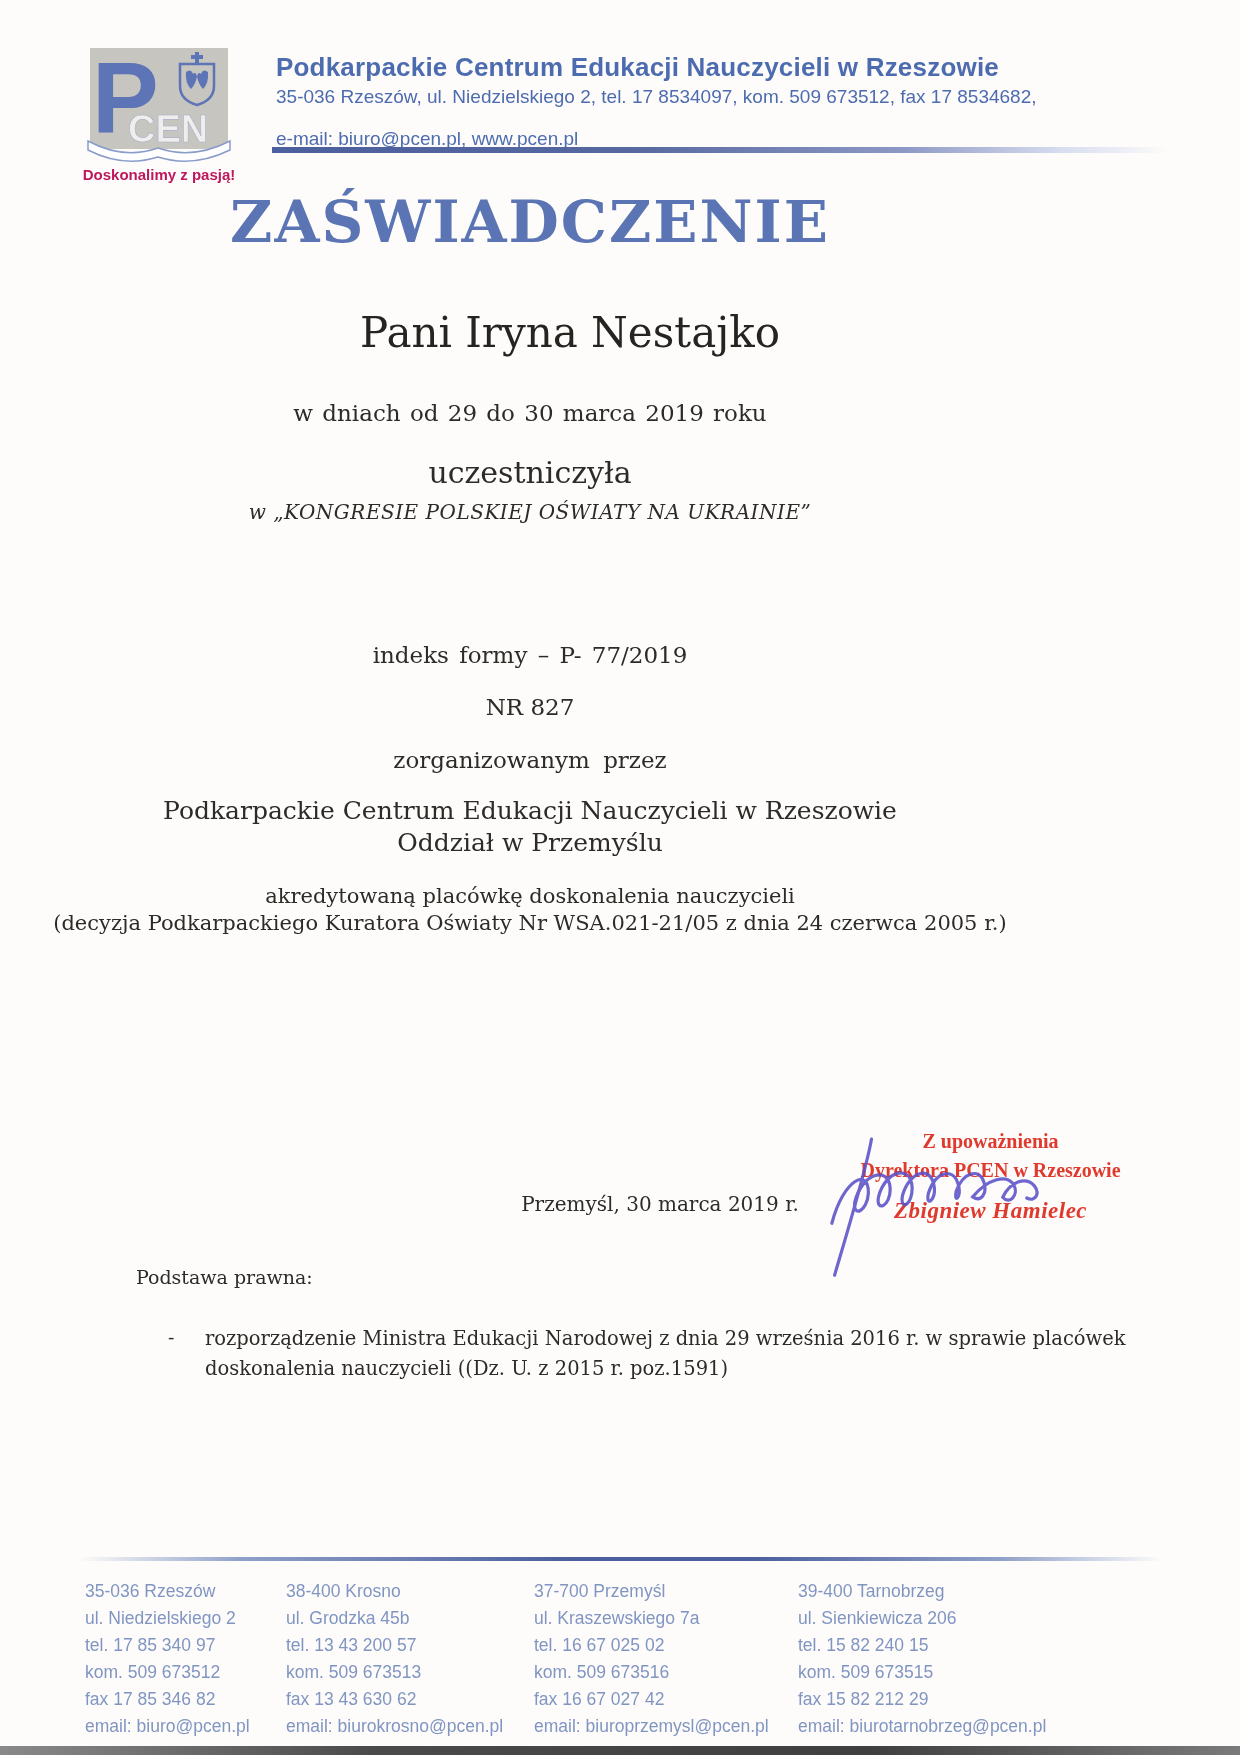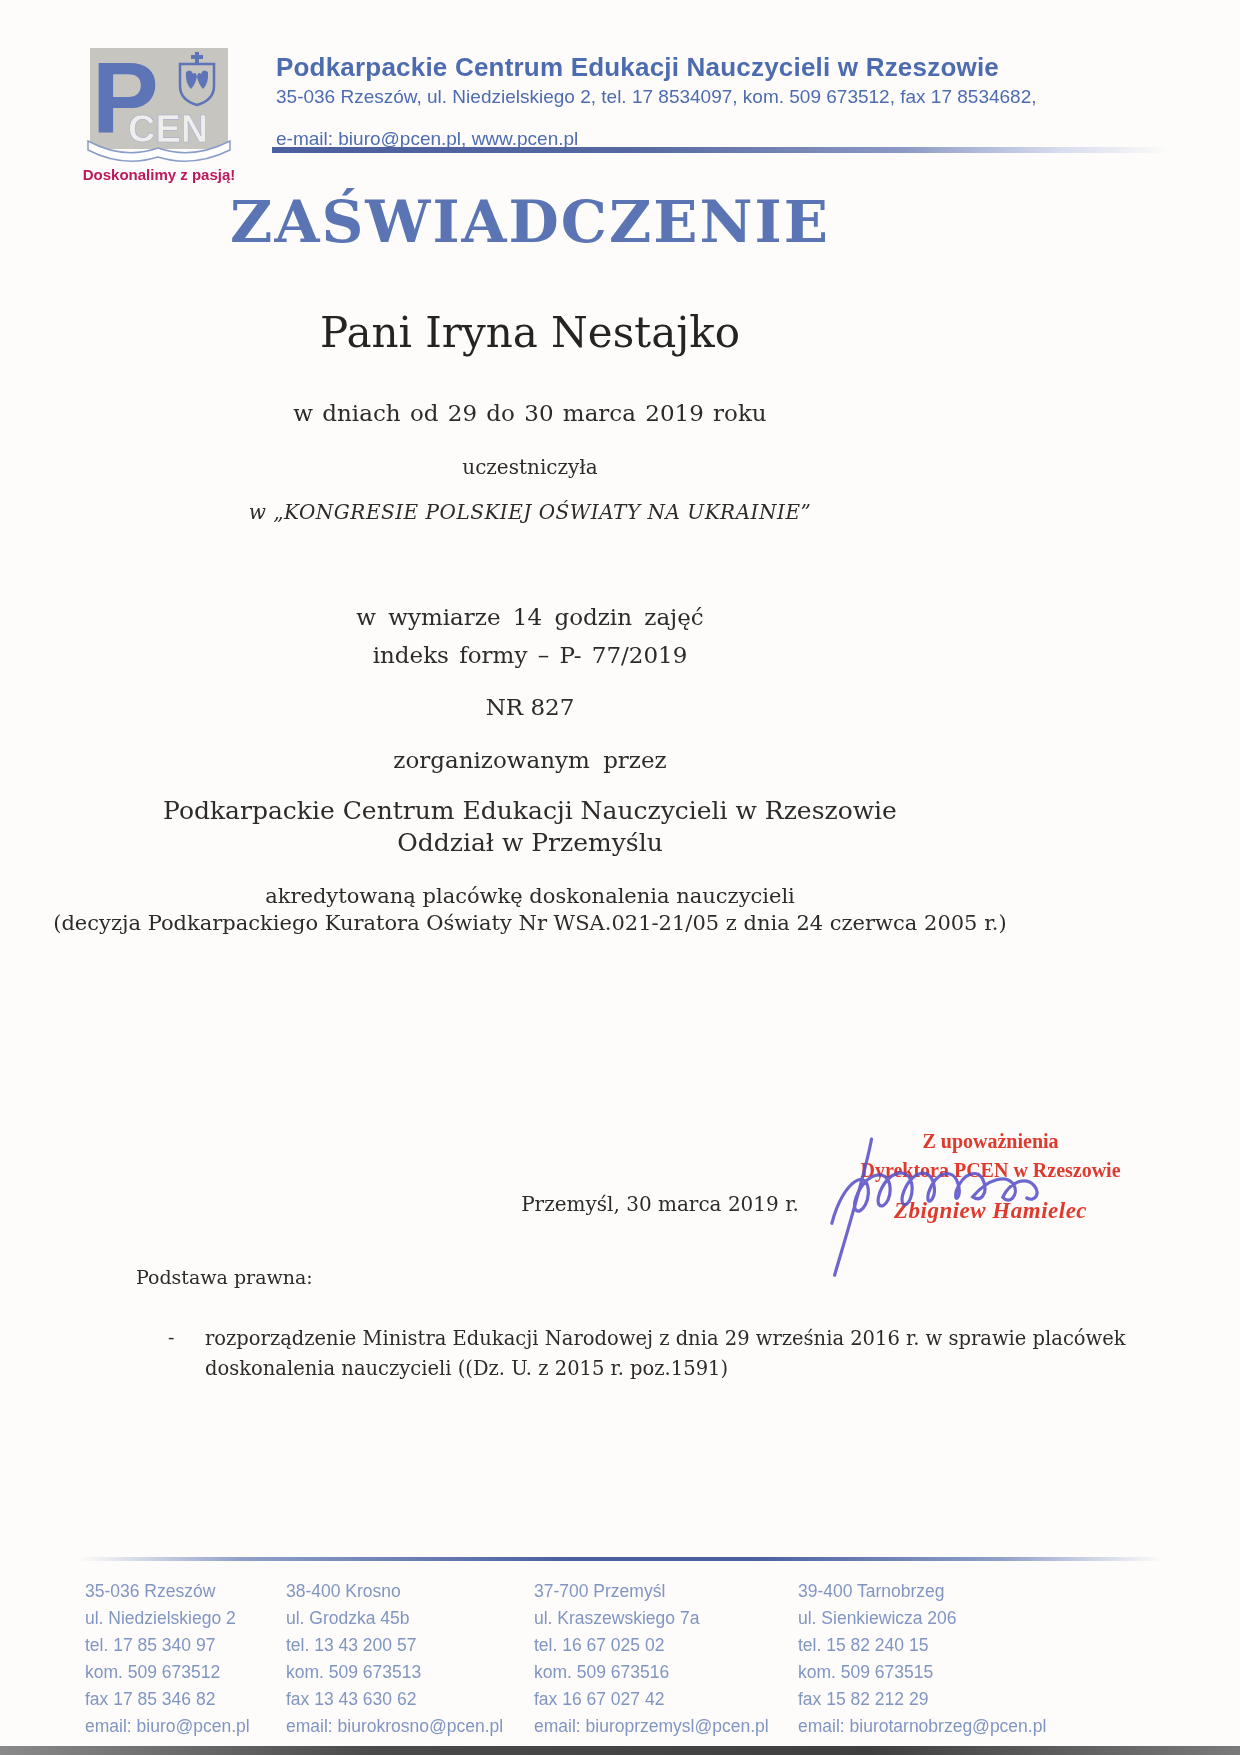--- a/index.html
+++ b/index.html
@@ -23,23 +23,23 @@
   .header-text{left:276px;top:52px;width:900px;color:#4d6cb0;
                font-family:"Liberation Sans", sans-serif;}
   .org-name{font-weight:bold;font-size:26px;letter-spacing:0.2px;}
   .addr-line{font-size:19px;margin-top:3px;}
   .email-line{font-size:19px;margin-top:20px;}
   .header-rule{left:272px;top:147px;width:898px;height:6px;
     background:linear-gradient(to right,#4c5f9e 0%,#56689f 40%,#8b98c4 70%,#d8ddef 88%,rgba(255,255,255,0) 100%);}
 
   
   .title{top:188px;font-size:58px;font-weight:bold;color:#5a74b4;letter-spacing:2px;}
-  .recipient{top:308px;font-size:42px;color:#262320;}
+  .recipient{top:308px;font-size:42px;color:#262320;padding-left:40px;}
   .t-date{top:400px;font-size:23px;word-spacing:2px;}
-  .t-part{top:455px;font-size:20px;}
+  .t-part{top:455px;font-size:30px;}
   .t-event{top:500px;font-size:20px;font-weight:normal;font-style:italic;letter-spacing:0.5px;}
   .t-hours{top:604px;font-size:23px;word-spacing:5px;}
   .t-index{top:642px;font-size:23px;word-spacing:3px;}
   .t-nr{top:694px;font-size:23px;}
   .t-zorg{top:747px;font-size:23px;word-spacing:6px;}
   .t-org1{top:796px;font-size:25px;}
   .t-org2{top:828px;font-size:25px;}
   .t-accr1{top:884px;font-size:21px;}
   .t-accr2{top:911px;font-size:21px;}
 
@@ -94,21 +94,20 @@
     <div class="addr-line">35-036 Rzeszów, ul. Niedzielskiego 2, tel. 17 8534097, kom. 509 673512, fax 17 8534682,</div>
     <div class="email-line">e-mail: biuro@pcen.pl, www.pcen.pl</div>
   </div>
   <div class="abs header-rule"></div>
 
   <div class="cline title">ZAŚWIADCZENIE</div>
   <div class="cline recipient">Pani Iryna Nestajko</div>
   <div class="cline t-date">w dniach od 29 do 30 marca 2019 roku</div>
   <div class="cline t-part">uczestniczyła</div>
   <div class="cline t-event">w „KONGRESIE POLSKIEJ OŚWIATY NA UKRAINIE”</div>
-  <div class="cline t-hours">w wymiarze 14 godzin zajęć</div>
   <div class="cline t-index">indeks formy – P- 77/2019</div>
   <div class="cline t-nr">NR 827</div>
   <div class="cline t-zorg">zorganizowanym przez</div>
   <div class="cline t-org1">Podkarpackie Centrum Edukacji Nauczycieli w Rzeszowie</div>
   <div class="cline t-org2">Oddział w Przemyślu</div>
   <div class="cline t-accr1">akredytowaną placówkę doskonalenia nauczycieli</div>
   <div class="cline t-accr2">(decyzja Podkarpackiego Kuratora Oświaty Nr WSA.021-21/05 z dnia 24 czerwca 2005 r.)</div>
 
   <div class="abs place-date">Przemyśl, 30 marca 2019 r.</div>
 

